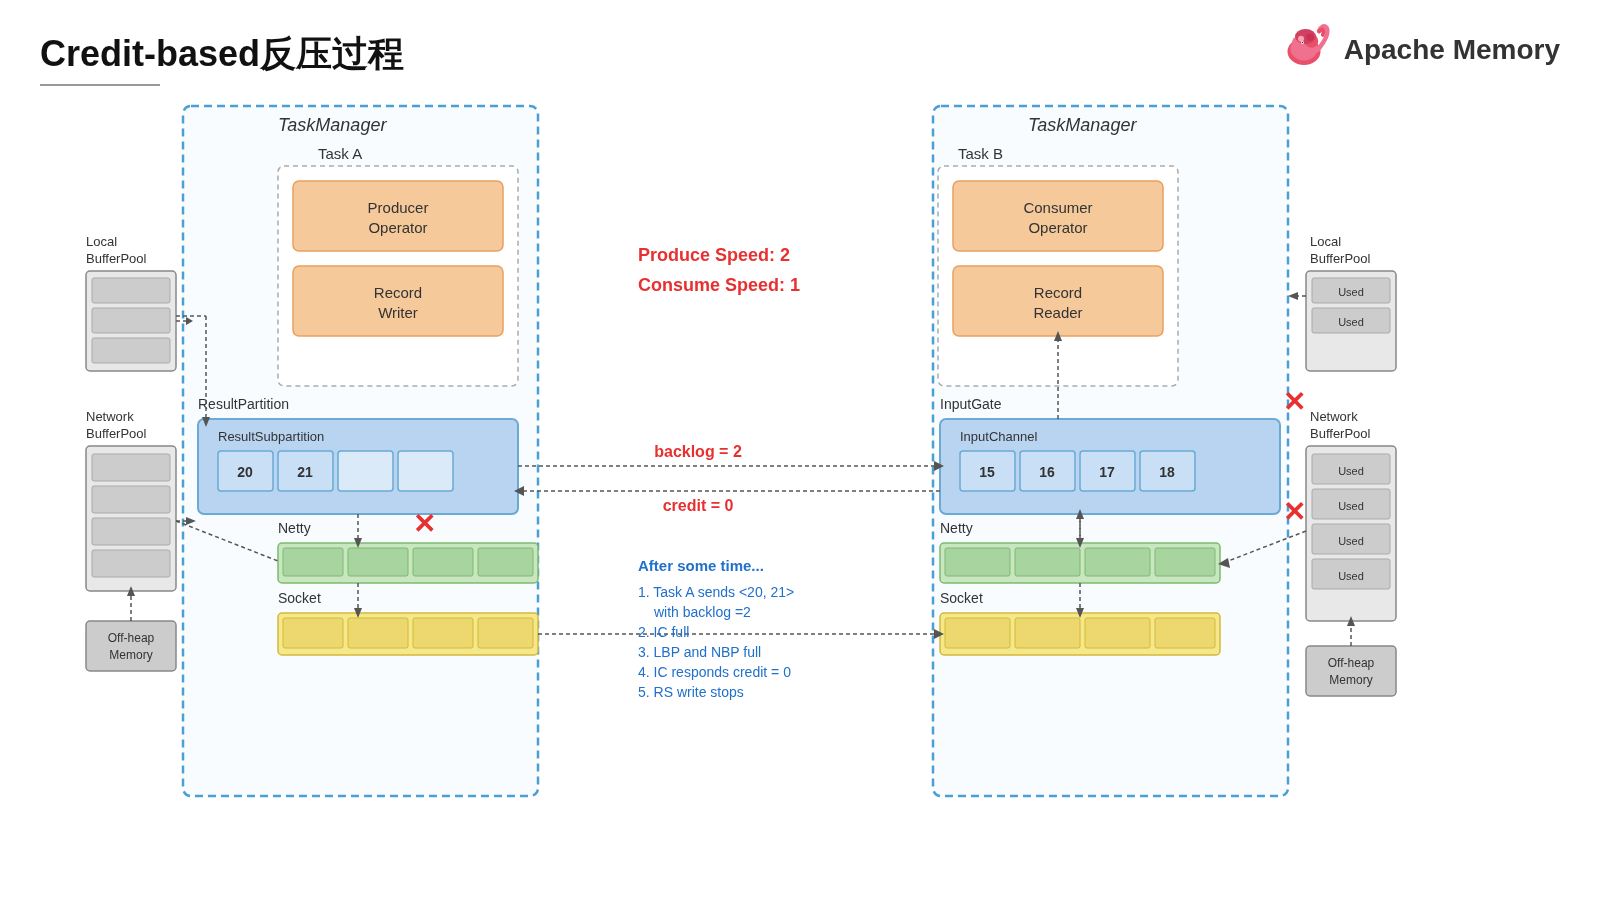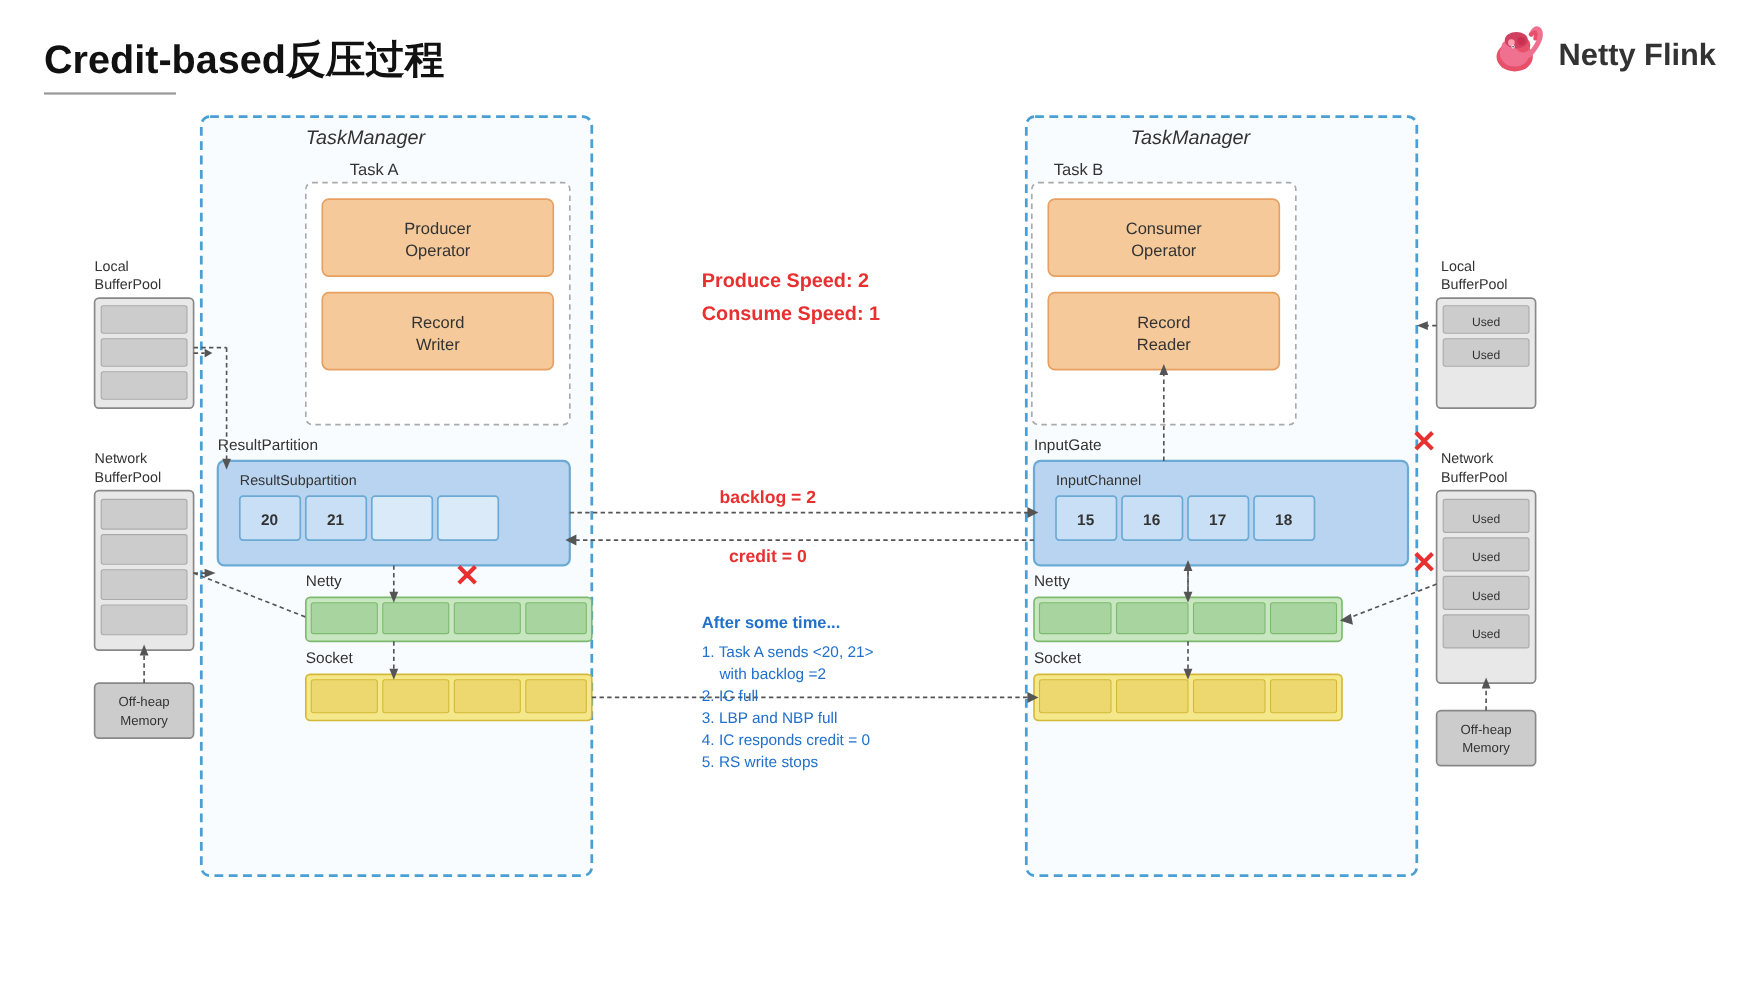--- a/index.html
+++ b/index.html
@@ -72,21 +72,21 @@
       <ellipse cx="42" cy="22" rx="14" ry="10" fill="#d04060"></ellipse>
       <circle cx="36" cy="25" r="4" fill="#ffa0b0"></circle>
       <circle cx="48" cy="23" r="5" fill="#cc3050"></circle>
 
       <circle cx="38" cy="30" r="2" fill="#fff"></circle>
       <circle cx="38" cy="30" r="1" fill="#333"></circle>
 
       <path d="M58 40 Q75 20 70 10 Q65 5 60 15" stroke="#f07090" stroke-width="6" fill="none" stroke-linecap="round"></path>
       <path d="M60 15 Q68 8 65 20" stroke="#e8506a" stroke-width="5" fill="none" stroke-linecap="round"></path>
     </svg>
-    <span class="flink-logo-text">Netty Flink</span>
+    <span class="flink-logo-text">Apache Memory</span>
   </div>
 
   <div class="page-title">Credit-based反压过程</div>
   <div class="title-underline"></div>
 
   <div class="full-diagram">
 
     <svg style="position:absolute;top:0;left:0;width:100%;height:100%;pointer-events:none;overflow:visible;">
 
       <rect x="105" y="5" width="355" height="690" fill="rgba(180,220,255,0.08)" stroke="#4a9fd4" stroke-width="2.5" stroke-dasharray="8,5" rx="8"></rect>

